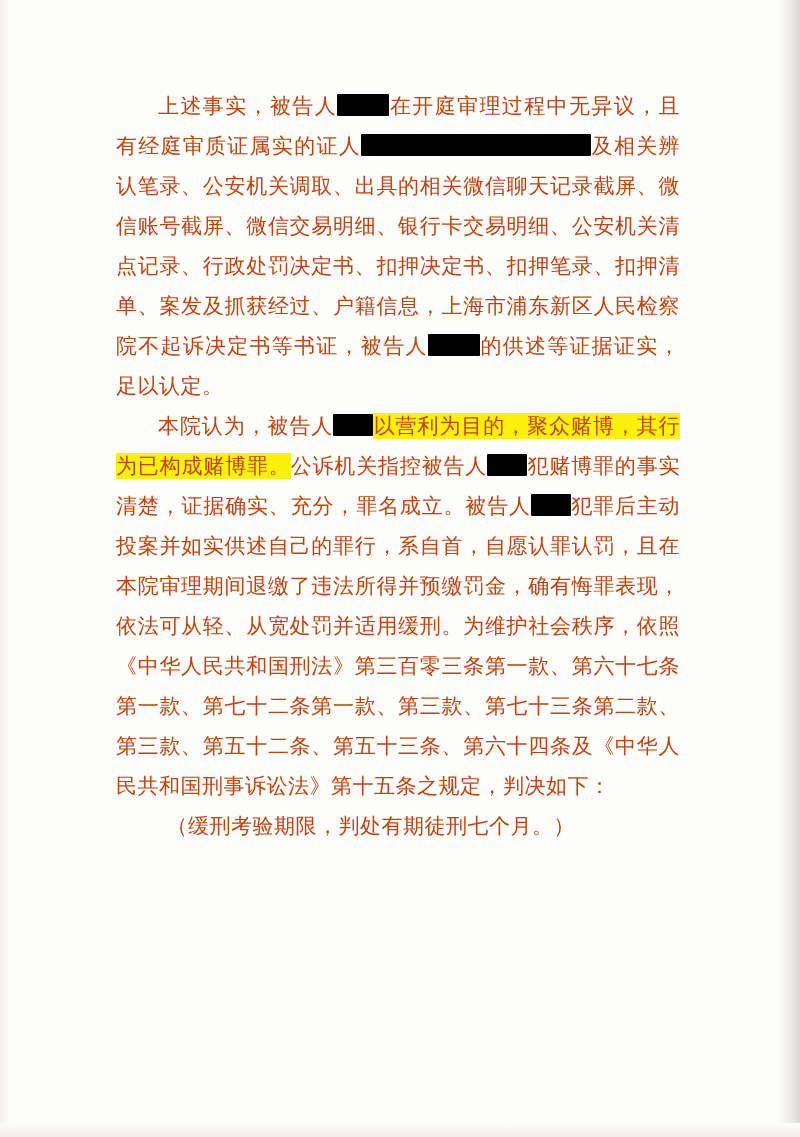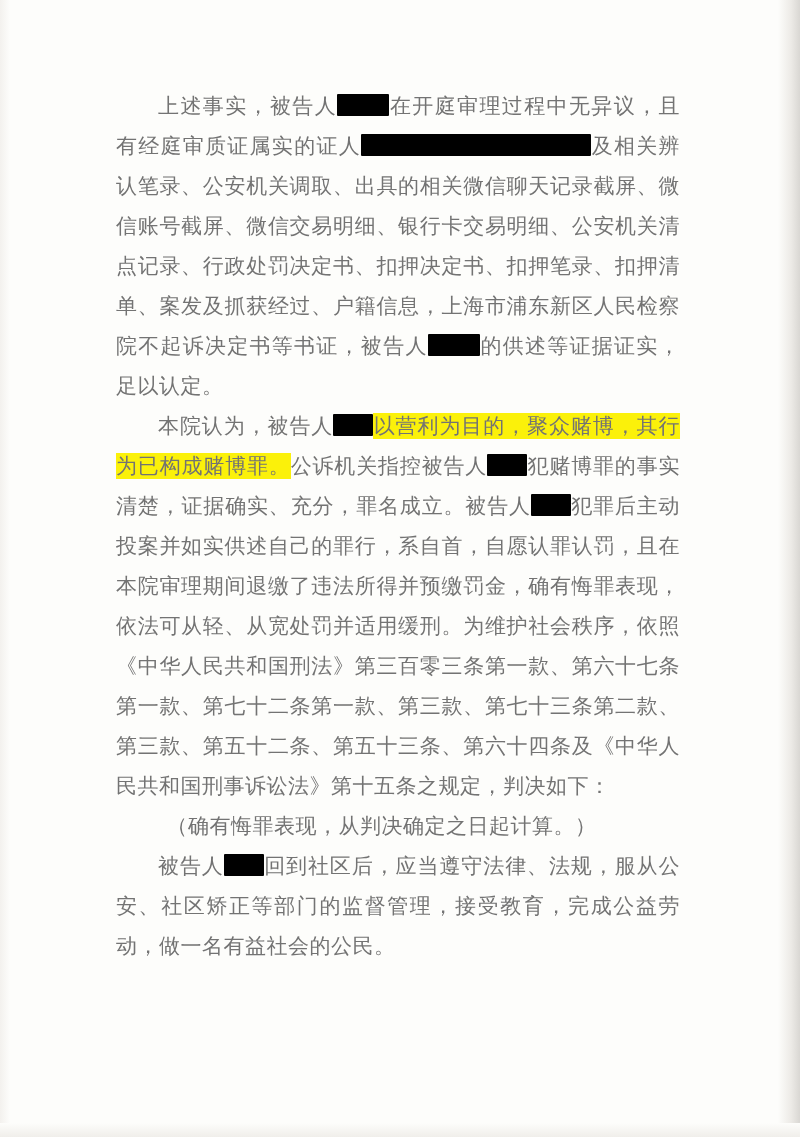--- a/index.html
+++ b/index.html
@@ -56,21 +56,21 @@
     left: 116px;
     top: 86px;
     width: 564px;
   }
 
   p.para {
     margin: 0;
     font-size: 21px;
     line-height: 40px;
     letter-spacing: 0.5px;
-    color: #737373;
+    color: #c2410c;
     text-align: justify;
     text-justify: inter-character;
     text-indent: 2em;
     word-break: break-all;
   }
   p.para.indent1 {
     text-indent: 2.4em;
   }
 
   
@@ -95,16 +95,15 @@
 <body>
 
 <div id="page">
   <div id="page-edge-left"></div>
   <div id="page-edge-right"></div>
   <div id="page-edge-bottom"></div>
 
   <div id="doc-body">
     <p class="para">上述事实，被告人<span class="redact w-md"></span>在开庭审理过程中无异议，且有经庭审质证属实的证人<span class="redact w-lg"></span>及相关辨认笔录、公安机关调取、出具的相关微信聊天记录截屏、微信账号截屏、微信交易明细、银行卡交易明细、公安机关清点记录、行政处罚决定书、扣押决定书、扣押笔录、扣押清单、案发及抓获经过、户籍信息，上海市浦东新区人民检察院不起诉决定书等书证，被告人<span class="redact w-md"></span>的供述等证据证实，足以认定。</p>
     <p class="para">本院认为，被告人<span class="redact w-sm"></span><span class="hl">以营利为目的，聚众赌博，其行为已构成赌博罪。</span>公诉机关指控被告人<span class="redact w-sm"></span>犯赌博罪的事实清楚，证据确实、充分，罪名成立。被告人<span class="redact w-sm"></span>犯罪后主动投案并如实供述自己的罪行，系自首，自愿认罪认罚，且在本院审理期间退缴了违法所得并预缴罚金，确有悔罪表现，依法可从轻、从宽处罚并适用缓刑。为维护社会秩序，依照《中华人民共和国刑法》第三百零三条第一款、第六十七条第一款、第七十二条第一款、第三款、第七十三条第二款、第三款、第五十二条、第五十三条、第六十四条及《中华人民共和国刑事诉讼法》第十五条之规定，判决如下：</p>
-    <p class="para indent1">（确有悔罪表现，从判决确定之日起计算。）</p>
-    <p class="para">被告人<span class="redact w-sm"></span>回到社区后，应当遵守法律、法规，服从公安、社区矫正等部门的监督管理，接受教育，完成公益劳动，做一名有益社会的公民。</p>
+    <p class="para indent1">（缓刑考验期限，判处有期徒刑七个月。）</p>
   </div>
 </div>
 
 </body></html>

